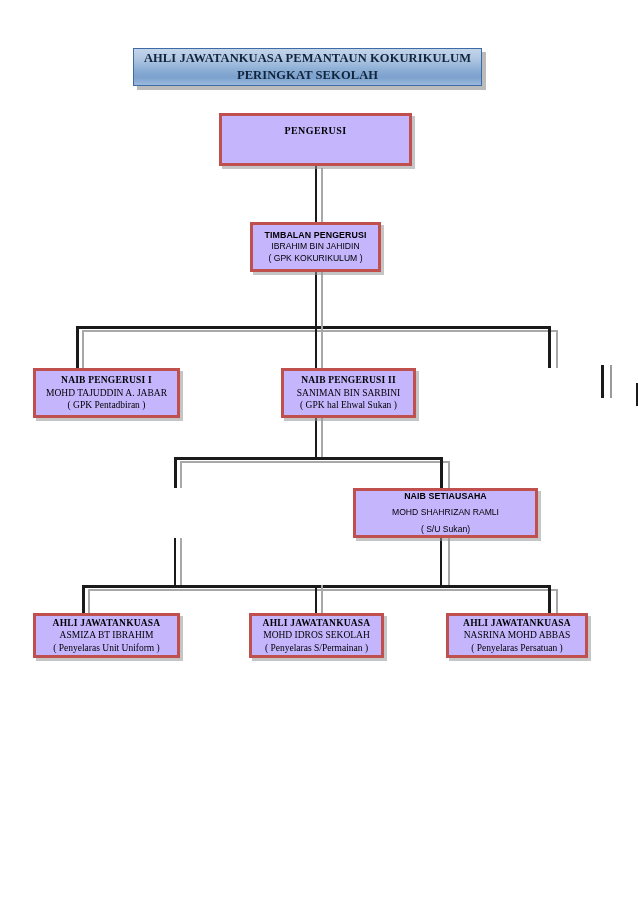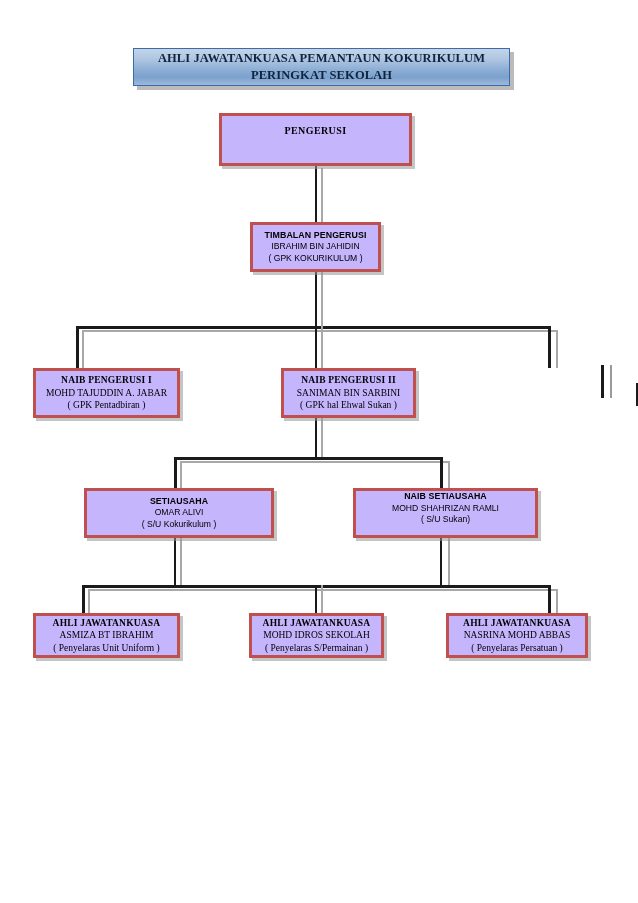--- a/index.html
+++ b/index.html
@@ -113,21 +113,21 @@
     position: absolute;
     background: #1a1a1a;
   }
   .stub.gray { background: #9a9a9a; }
 </style>
 </head>
 <body>
 
 <div id="chart-canvas">
 
-  <div class="banner" style="left:133px; top:48px; width:377px; height:38px;">
+  <div class="banner" style="left:133px; top:48px; width:349px; height:38px;">
     <div class="banner-text">
       <span class="line">AHLI JAWATANKUASA  PEMANTAUN KOKURIKULUM</span><br>
       <span class="line">PERINGKAT SEKOLAH</span>
     </div>
   </div>
 
   <div class="conn-shadow" style="left:321px; top:168px; width:2px; height:54px;"></div>
   <div class="conn" style="left:315px; top:166px; width:2px; height:56px;"></div>
 
   <div class="conn-shadow" style="left:321px; top:272px; width:2px; height:54px;"></div>
@@ -191,27 +191,22 @@
     <span class="line">( GPK Pentadbiran )</span>
   </div>
 
   <div class="node serif" style="left:249px; top:368px; width:135px; height:50px; justify-content:center;margin-left:32px;">
     <span class="line title">NAIB PENGERUSI II</span>
     <span class="line">SANIMAN BIN SARBINI</span>
     <span class="line">( GPK hal Ehwal Sukan )</span>
   </div>
 
 
-  <div class="node sans" style="left:84px; top:488px; width:190px; height:50px; justify-content:center;">
-    <span class="line title">SETIAUSAHA</span>
-    <span class="line">OMAR ALIVI</span>
-    <span class="line">( S/U Kokurikulum )</span>
-  </div>
-
-  <div class="node sans" style="left:353px; top:488px; width:185px; height:50px; justify-content:flex-start;">
+
+  <div class="node sans" style="left:353px; top:488px; width:185px; height:50px; justify-content:space-between;">
     <span class="line title">NAIB SETIAUSAHA</span>
     <span class="line">MOHD SHAHRIZAN RAMLI</span>
     <span class="line">( S/U Sukan)</span>
   </div>
 
   <div class="node serif" style="left:33px; top:613px; width:147px; height:45px; justify-content:center;">
     <span class="line title">AHLI JAWATANKUASA</span>
     <span class="line">ASMIZA BT IBRAHIM</span>
     <span class="line">( Penyelaras Unit Uniform )</span>
   </div>

